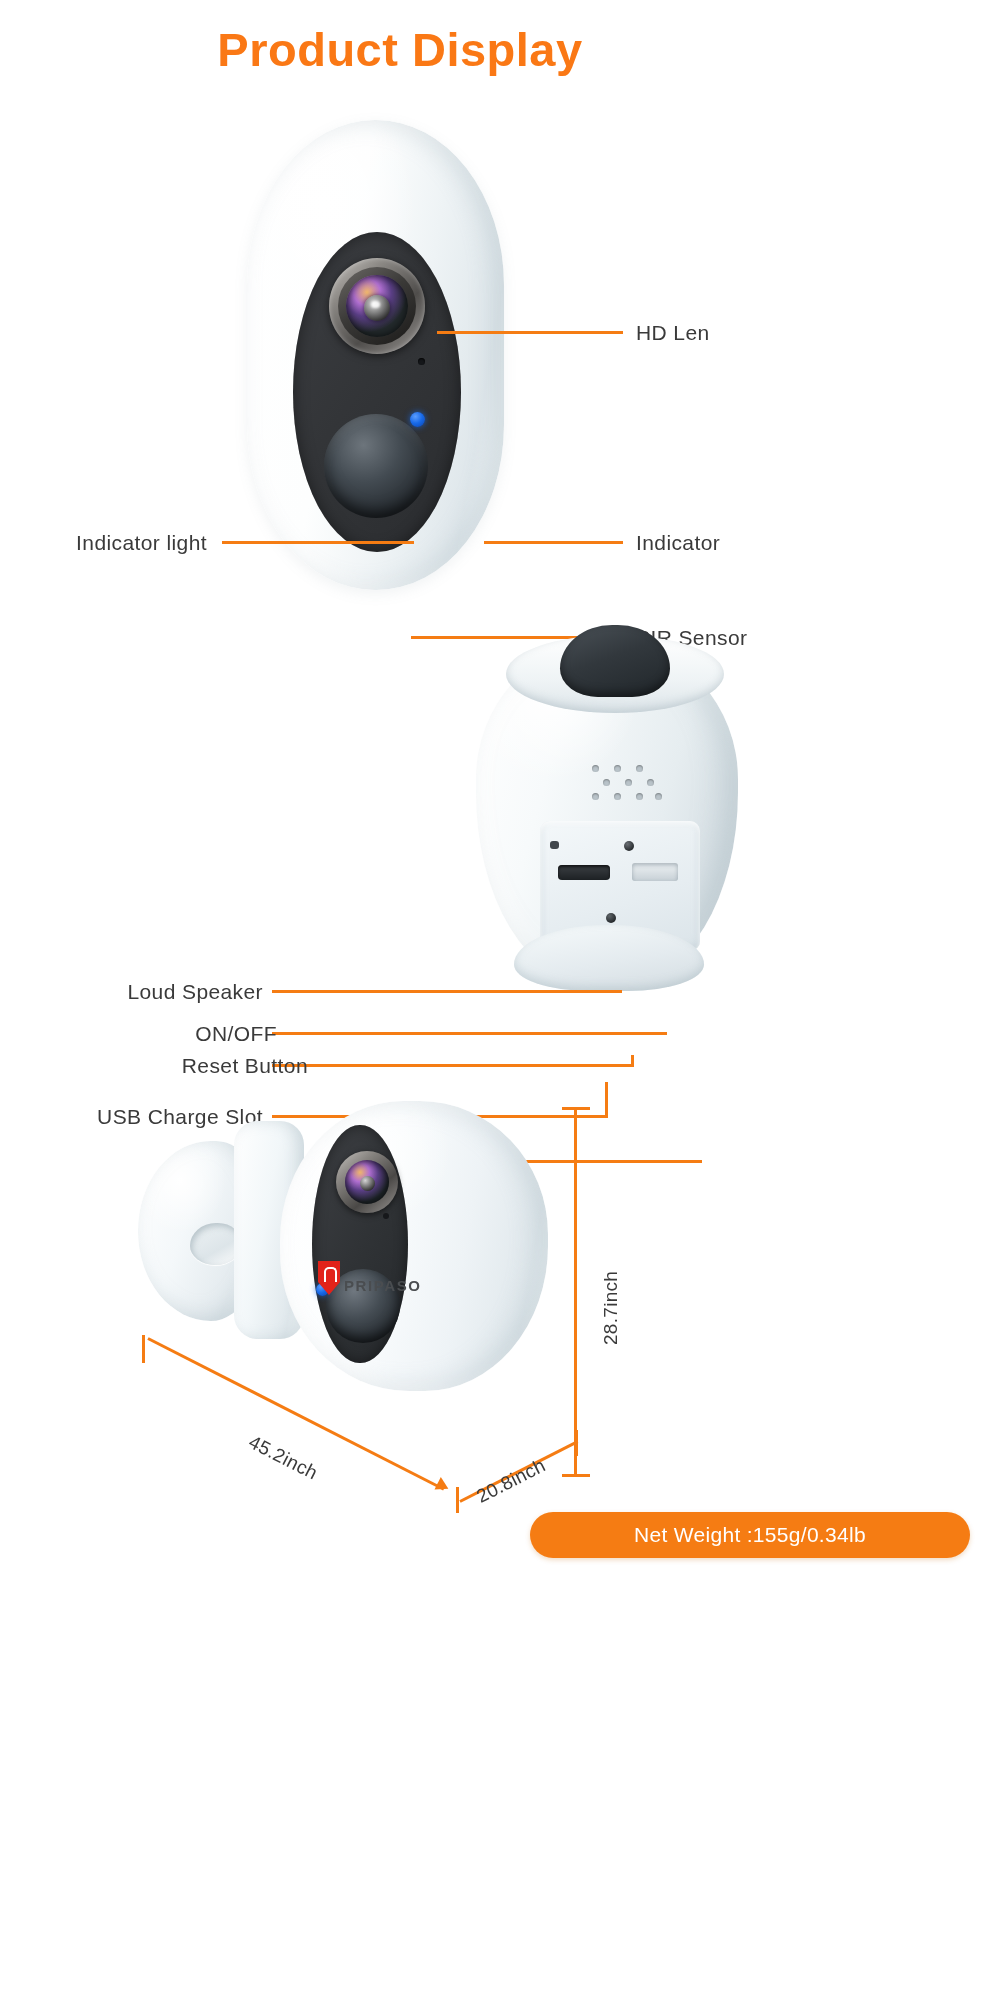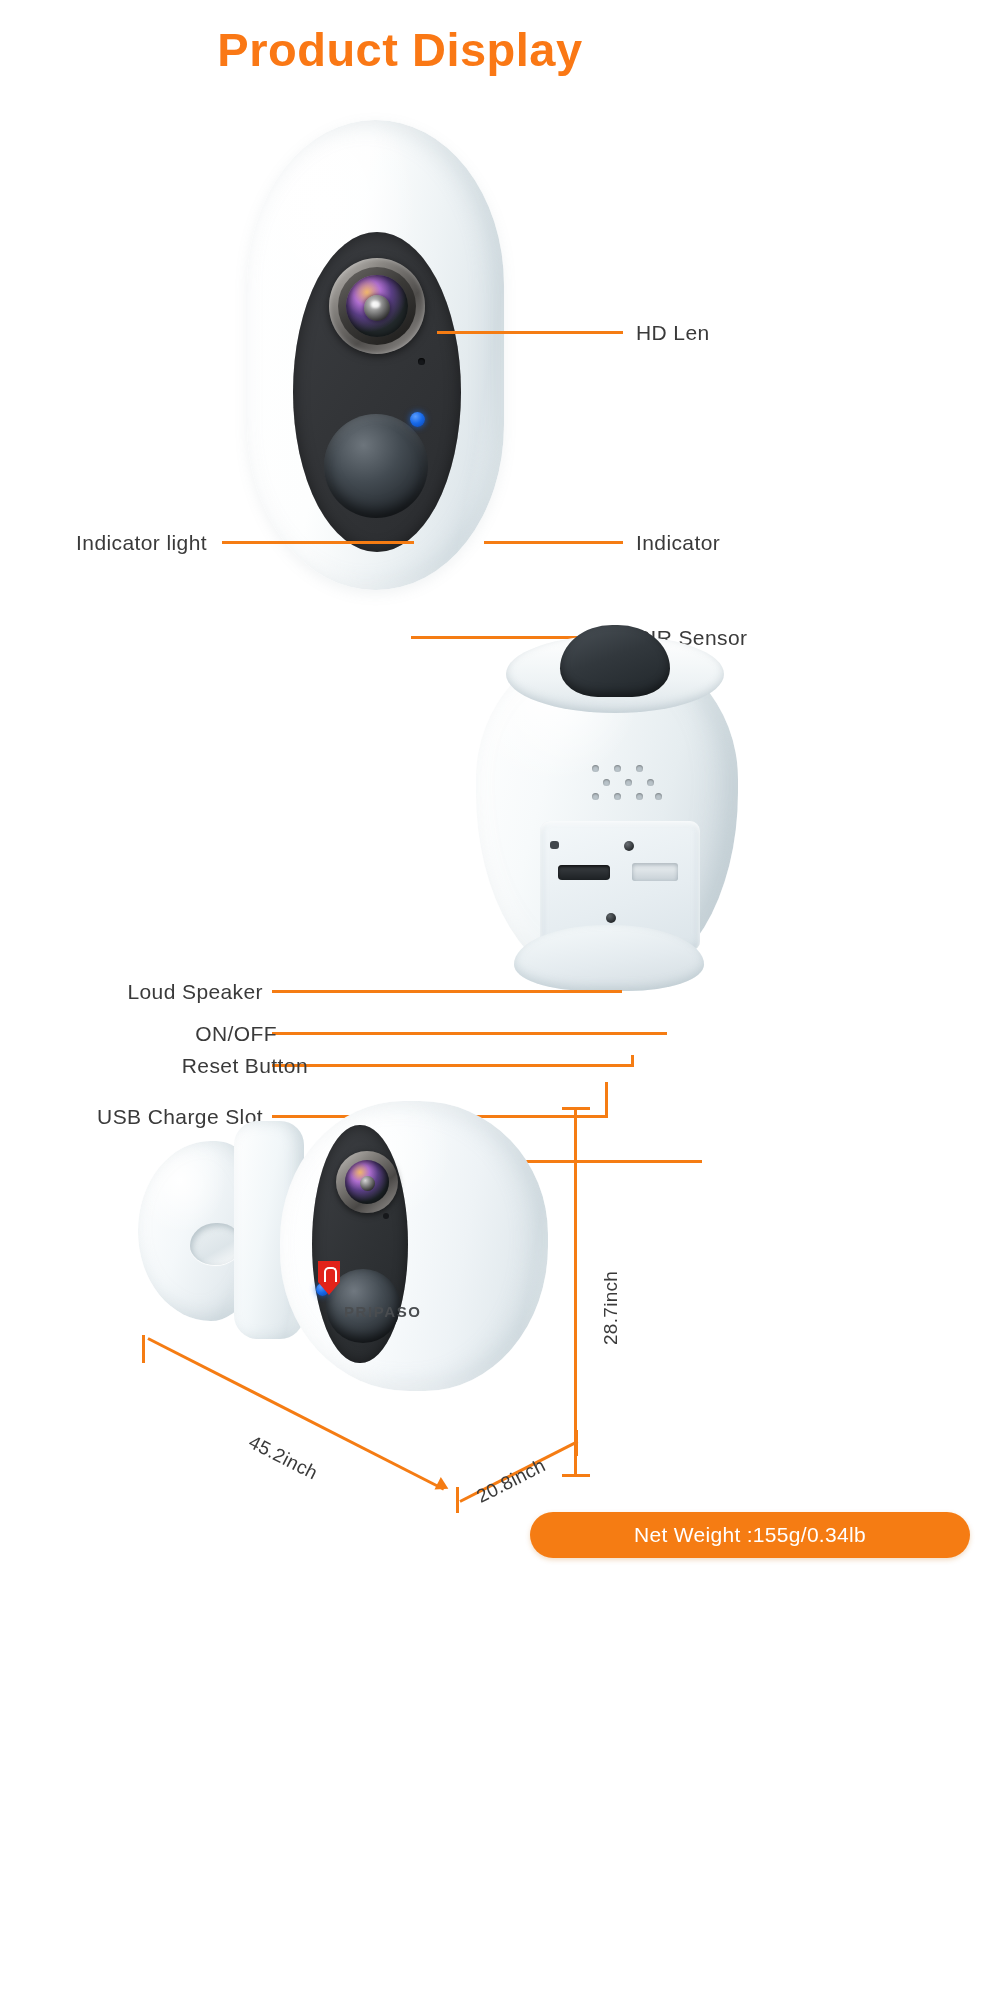--- a/index.html
+++ b/index.html
@@ -363,21 +363,20 @@
     border-radius: 5px 5px 0 0;
     border-bottom: none;
   }
   #brand .wordmark {
     position: absolute;
     left: 26px; top: 10px;
     font-size: 15px;
     font-weight: bold;
     color: #4a4d50;
     letter-spacing: 1.6px;
-    margin-top: 26px;
   }
 
   
   .dim-line-v {
     position: absolute;
     width: 3px;
     background: #F57C13;
   }
   .dim-cap {
     position: absolute;

